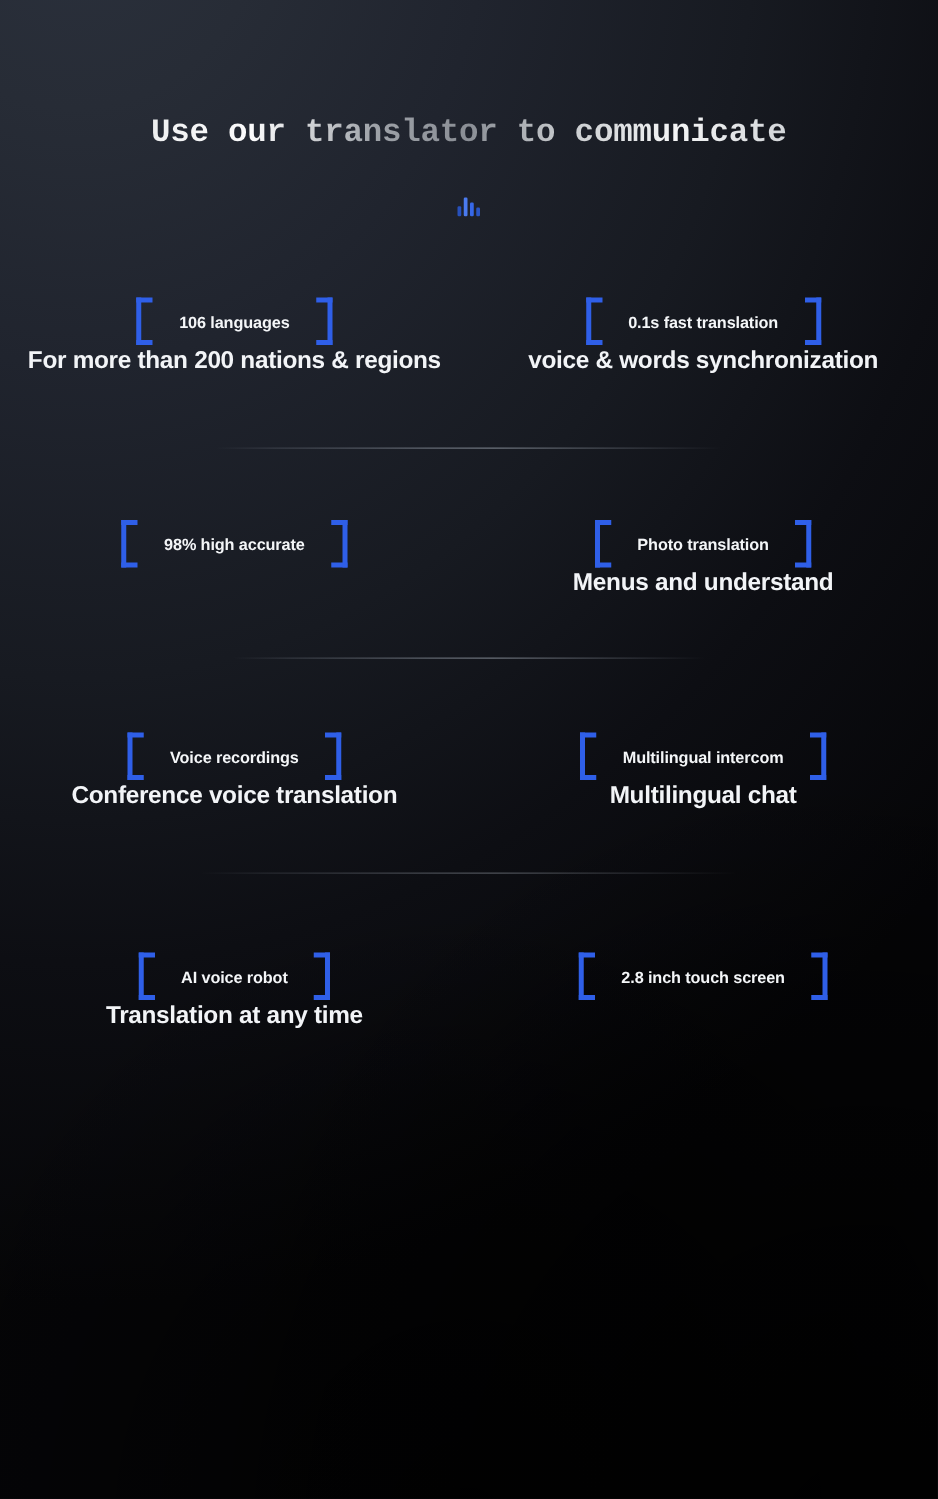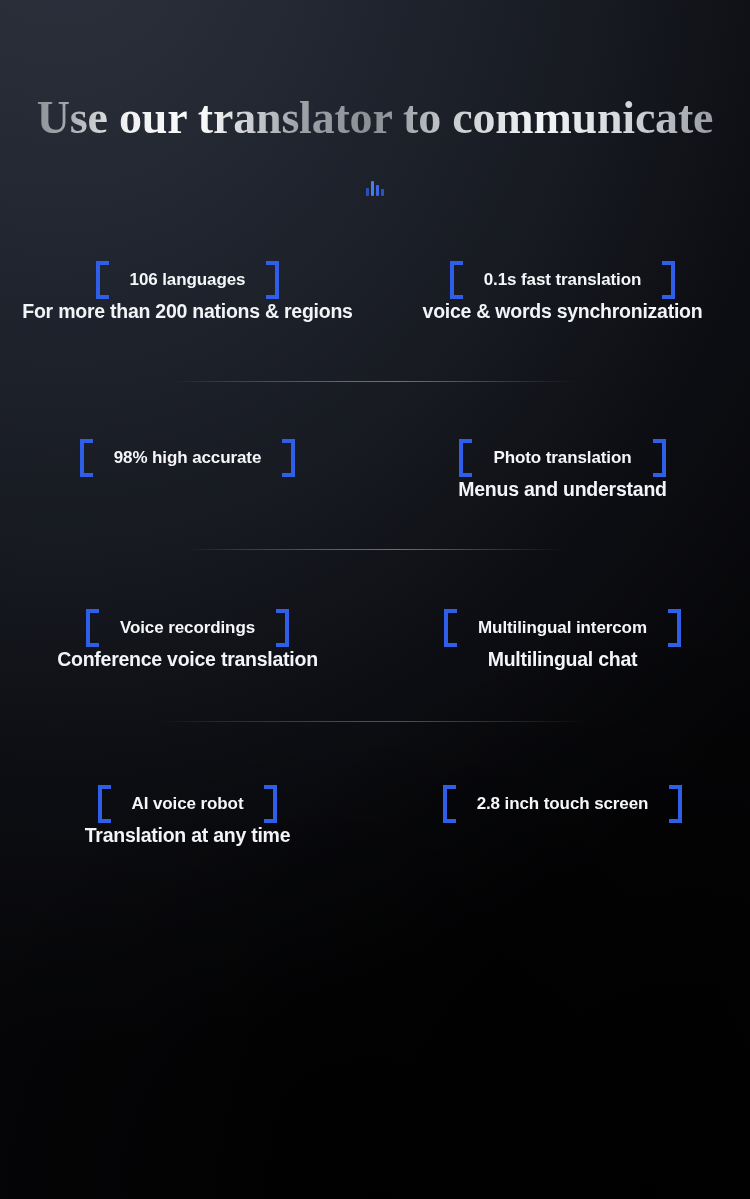--- a/index.html
+++ b/index.html
@@ -61,22 +61,22 @@
         #8b8f96 94%,
         #6a6e76 100%);
     -webkit-background-clip: text;
     background-clip: text;
     color: transparent;
     -webkit-text-fill-color: transparent;
   }
 
   .subhead {
     margin-top: 19px;
-    font-family: Liberation Serif, serif;
-    font-size: 46px;
+    font-family: Liberation Mono, monospace;
+    font-size: 26px;
     font-weight: 700;
     letter-spacing: -0.2px;
     background: linear-gradient(96deg,
         #7d8189 0%,
         #9b9ea4 8%,
         #f0f1f2 17%,
         #fbfbfc 27%,
         #9ea2a8 40%,
         #8a8e95 50%,
         #c7cacd 60%,
@@ -139,21 +139,21 @@
     transform: translateY(-50%);
     width: 13px;
     height: 38px;
     border-top: 4px solid #2f5fe8;
     border-bottom: 4px solid #2f5fe8;
   }
   .bracket.left  { left: 0;  border-left: 4px solid #2f5fe8; }
   .bracket.right { right: 0; border-right: 4px solid #2f5fe8; }
 
   .pill-label {
-    font-size: 17px;
+    font-size: 13px;
     font-weight: 700;
     color: #f4f6f8;
     letter-spacing: -0.1px;
     white-space: nowrap;
   }
 
   .feature-desc {
     font-size: 19.5px;
     font-weight: 700;
     color: #f2f4f7;

